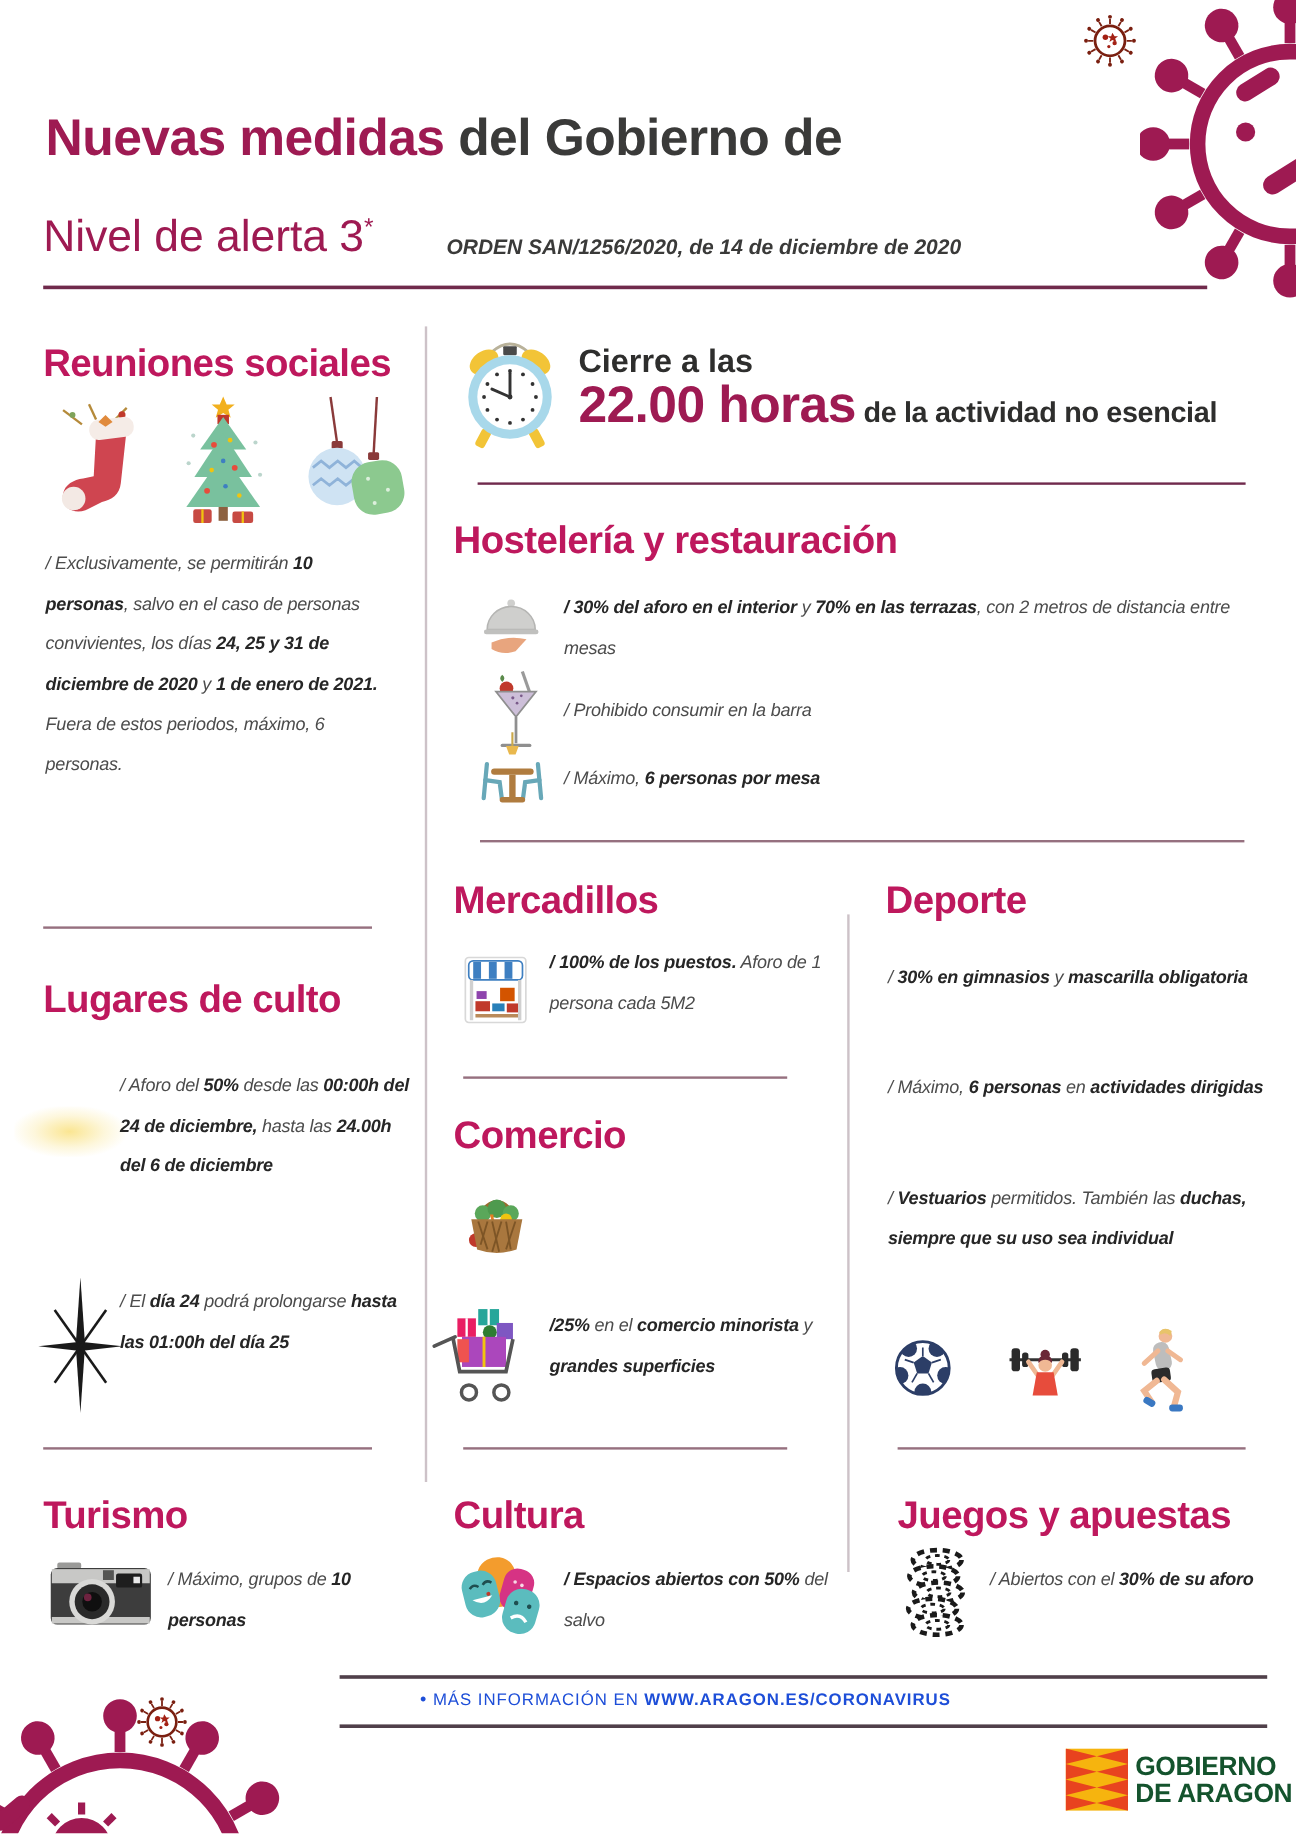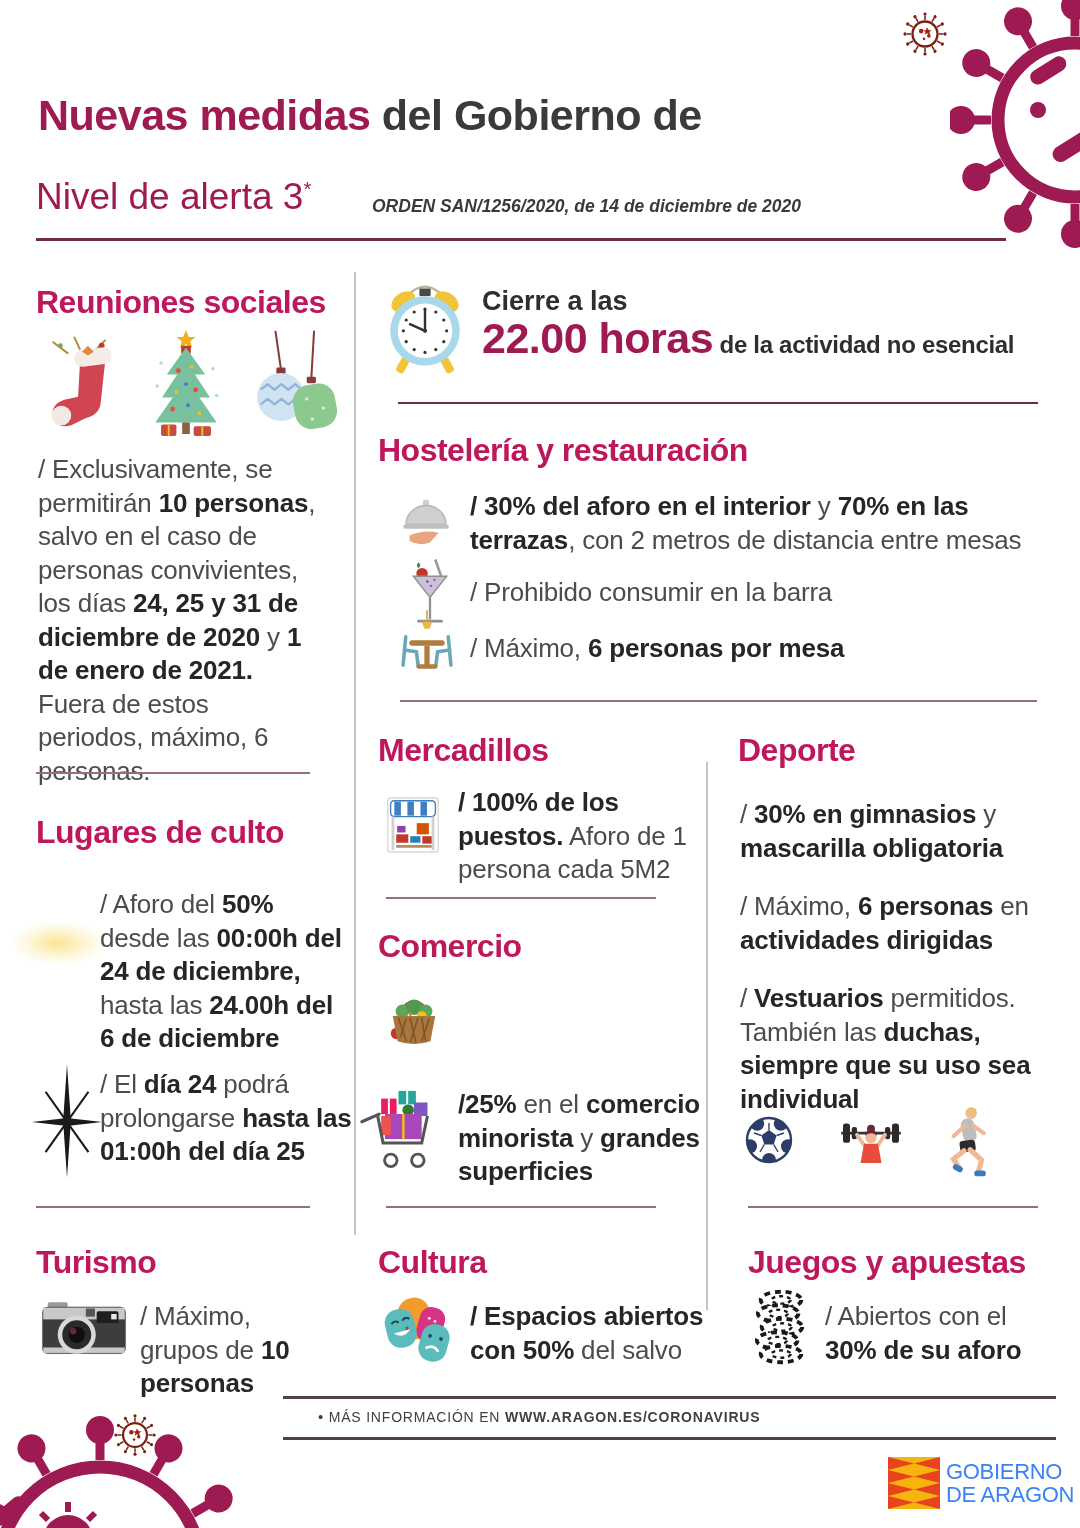--- a/index.html
+++ b/index.html
@@ -5,34 +5,34 @@
   html,body{margin:0;padding:0;background:#fff;}
   .page{position:relative;width:1080px;height:1528px;background:#ffffff;overflow:hidden;
         font-family:"Liberation Sans","DejaVu Sans",sans-serif;}
   .abs{position:absolute;}
   .title{font-size:43px;font-weight:700;line-height:51px;color:#3A3A39;letter-spacing:-0.5px;margin-top:48px;}
   .t-acc{color:#9E1A52;}
   .alert{font-size:37px;font-weight:400;color:#9E1A52;letter-spacing:0;}
   .sup{vertical-align:super;font-size:55%;}
   .order{font-size:17.5px;font-style:italic;font-weight:600;color:#3A3A39;}
   h2.sec{margin:0;font-size:32px;font-weight:700;color:#be185d;letter-spacing:-0.5px;}
-  .body-text{font-size:26px;line-height:33.5px;color:#4C4C4C;font-weight:400;letter-spacing:-0.2px;}
+  .body-text{font-size:15px;line-height:33.5px;color:#4C4C4C;font-weight:400;letter-spacing:-0.2px;font-style:italic;}
   .body-text .b{font-weight:700;color:#262626;}
   .hr{height:2px;background:#96707f;}
   .hr-strong{height:3px;background:#702A4C;}
   .vr{width:2px;background:#CDC2C8;}
   .closing-intro{font-size:27px;font-weight:700;color:#2E2E2D;}
   .closing-line{font-size:22px;}
   .hours{font-size:43px;font-weight:800;color:#9E1A52;letter-spacing:-0.5px;}
   .afterhours{font-size:24px;font-weight:700;color:#2E2E2D;letter-spacing:-0.3px;}
   .footer-line{height:3px;background:#50404a;}
-  .footer-info{font-size:14px;font-weight:500;color:#404040;letter-spacing:0.8px;}
+  .footer-info{font-size:14px;font-weight:500;color:#1d4ed8;letter-spacing:0.8px;margin-left:32px;}
   .footer-info .url{font-weight:700;}
   .footer-info .dot{font-size:15px;}
-  .logo-text{font-size:22px;font-weight:400;line-height:23px;color:#3b82f6;letter-spacing:-0.3px;}
+  .logo-text{font-size:22px;font-weight:700;line-height:23px;color:#14532d;letter-spacing:-0.3px;}
   .glow{background:radial-gradient(ellipse at center, rgba(250,228,140,0.95) 0%, rgba(252,240,190,0.55) 45%, rgba(255,255,255,0) 75%);}
 </style>
 </head>
 <body>
 
 <div class="page">
 
   <div class="title abs" style="left:38px;top:42px;width:860px">
     <div><span class="t-acc">Nuevas medidas</span><span> del Gobierno de</span></div>
   </div>

